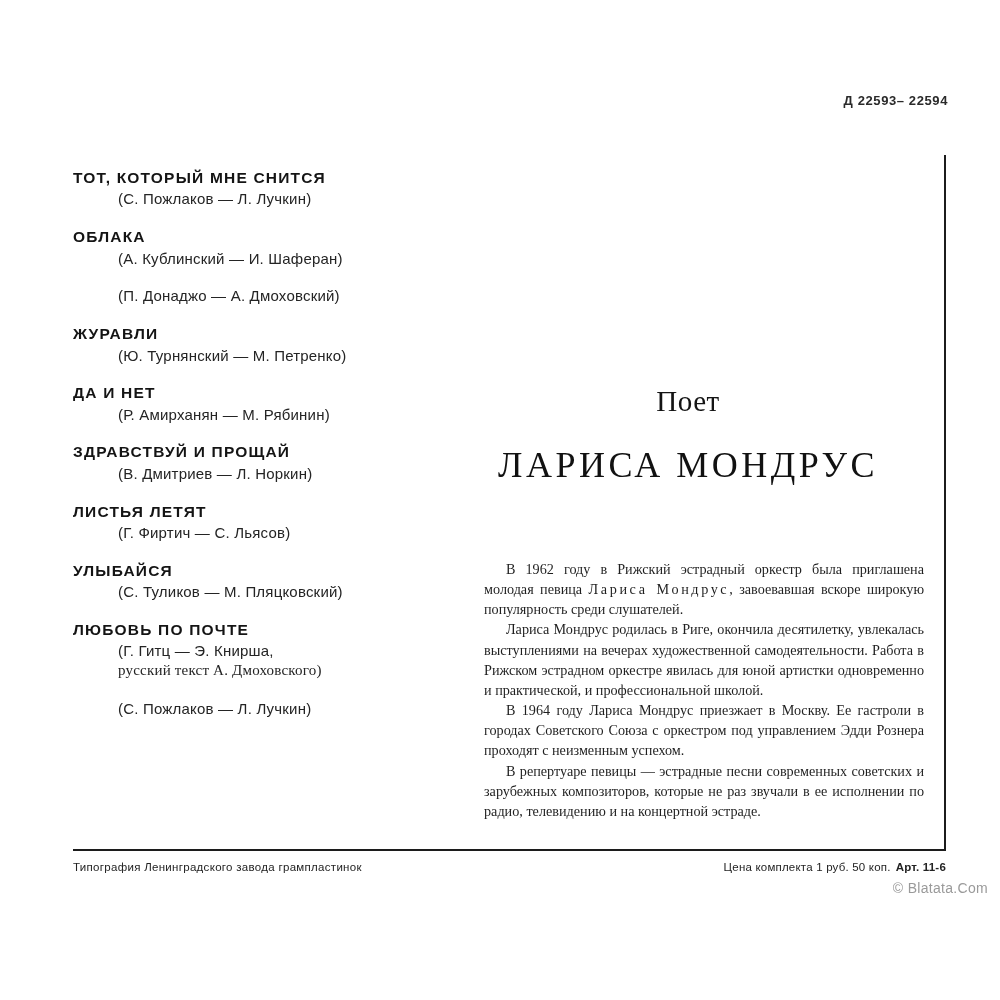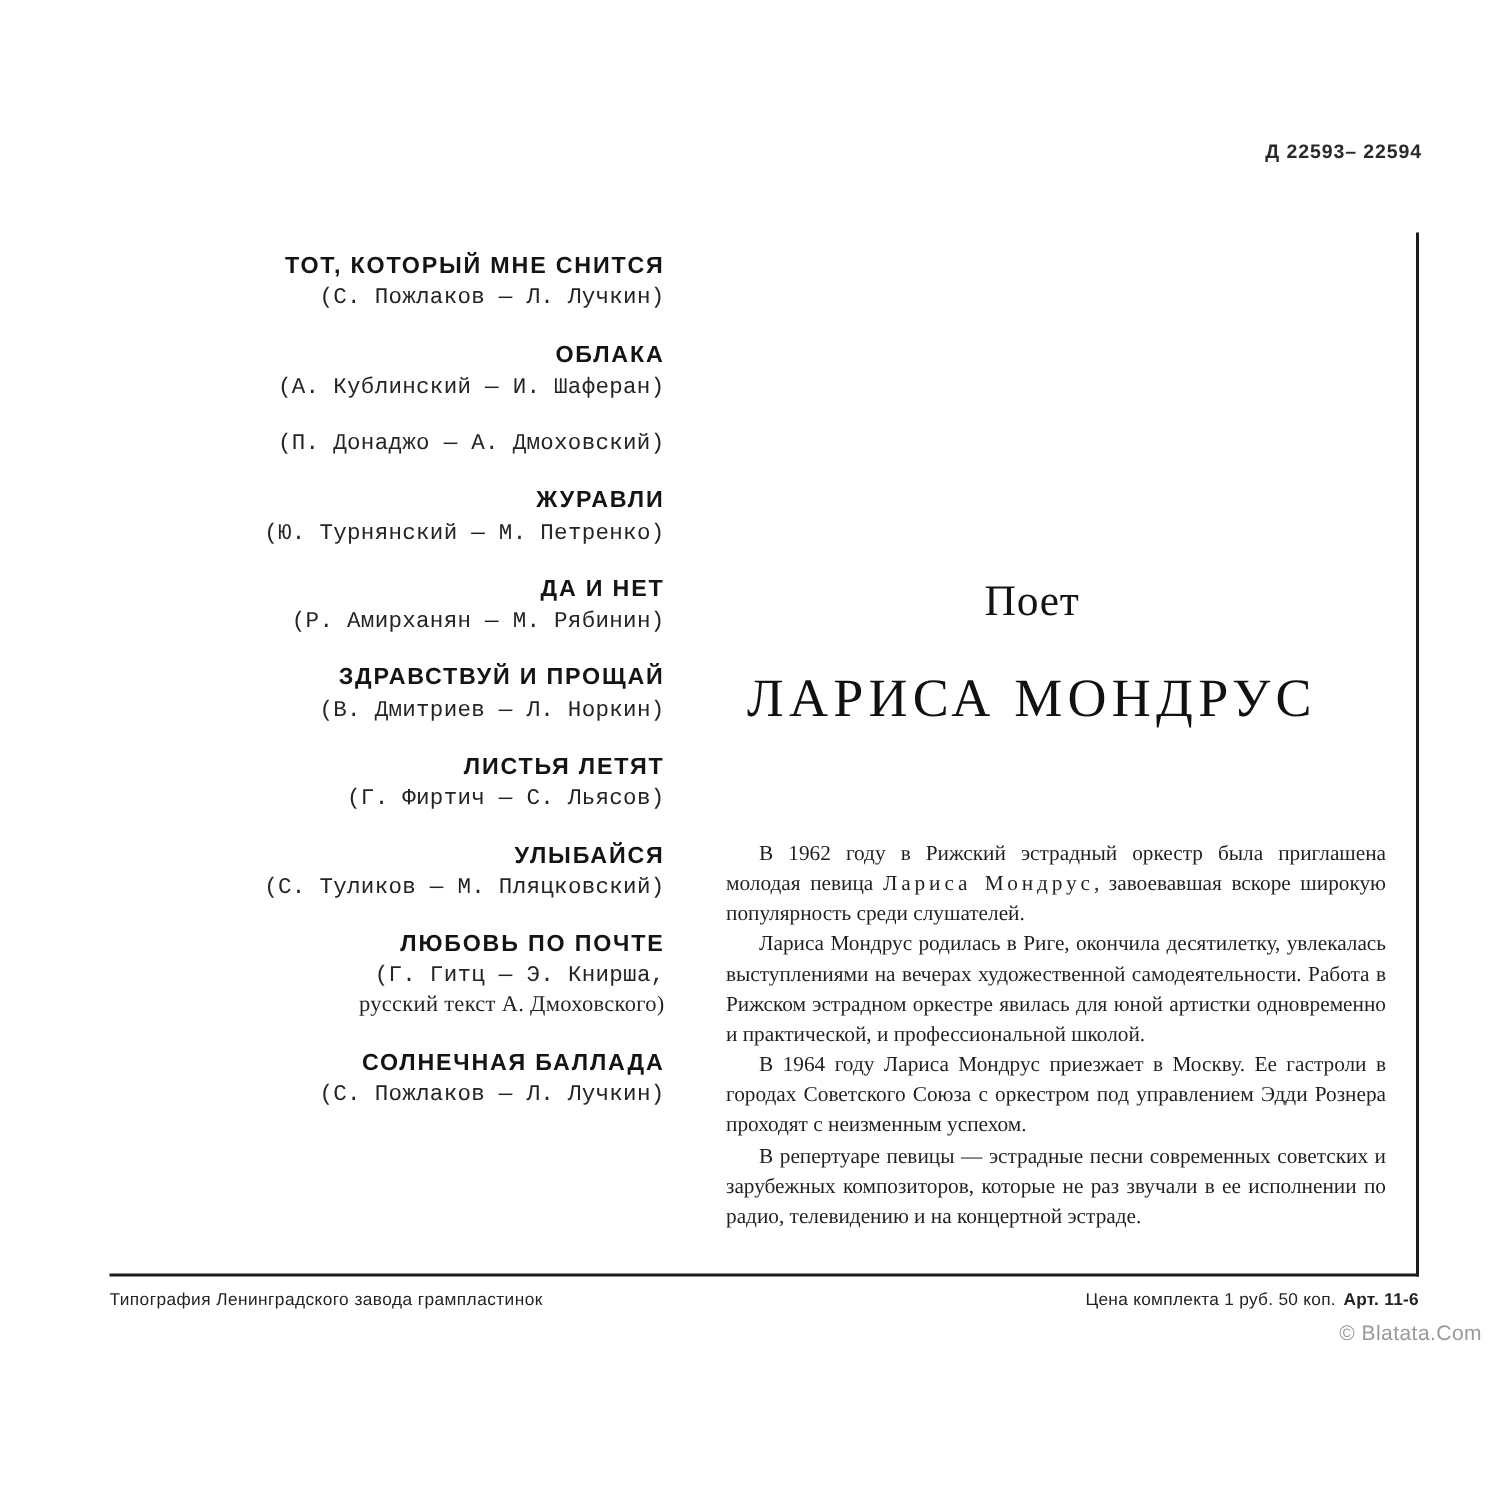--- a/index.html
+++ b/index.html
@@ -50,36 +50,35 @@
 
   
   .tracklist {
     position: absolute;
     left: 73px;
     top: 168px;
     width: 370px;
   }
   .track {
     margin-bottom: 18px;
-    text-align: right;
   }
   .track:last-child { margin-bottom: 0; }
   .track-title {
     font-family: "Liberation Sans", "DejaVu Sans", sans-serif;
     font-size: 15.5px;
     font-weight: 700;
     letter-spacing: 1.2px;
     line-height: 1.25;
     color: #141414;
     white-space: nowrap;
   }
   .track-credit {
     margin-top: 2px;
     padding-left: 45px;
-    font-family: Liberation Mono, monospace;
+    font-family: Liberation Sans, sans-serif;
     font-size: 15px;
     line-height: 1.32;
     letter-spacing: 0.2px;
     color: #242424;
     white-space: nowrap;
   }
   .track-credit-line2 {
     padding-left: 45px;
     font-family: "Liberation Serif", "DejaVu Serif", serif;
     font-size: 15px;
@@ -232,21 +231,20 @@
       <div class="track-credit">(С. Туликов — М. Пляцковский)</div>
     </div>
 
     <div class="track">
       <div class="track-title">ЛЮБОВЬ ПО ПОЧТЕ</div>
       <div class="track-credit">(Г. Гитц — Э. Книрша,</div>
       <div class="track-credit-line2">русский текст А. Дмоховского)</div>
     </div>
 
     <div class="track">
-      <div class="track-title">СОЛНЕЧНАЯ БАЛЛАДА</div>
       <div class="track-credit">(С. Пожлаков — Л. Лучкин)</div>
     </div>
 
   </div>
 
   <div class="artist-block">
     <div class="artist-presents">Поет</div>
     <div class="artist-name">ЛАРИСА МОНДРУС</div>
   </div>
 

